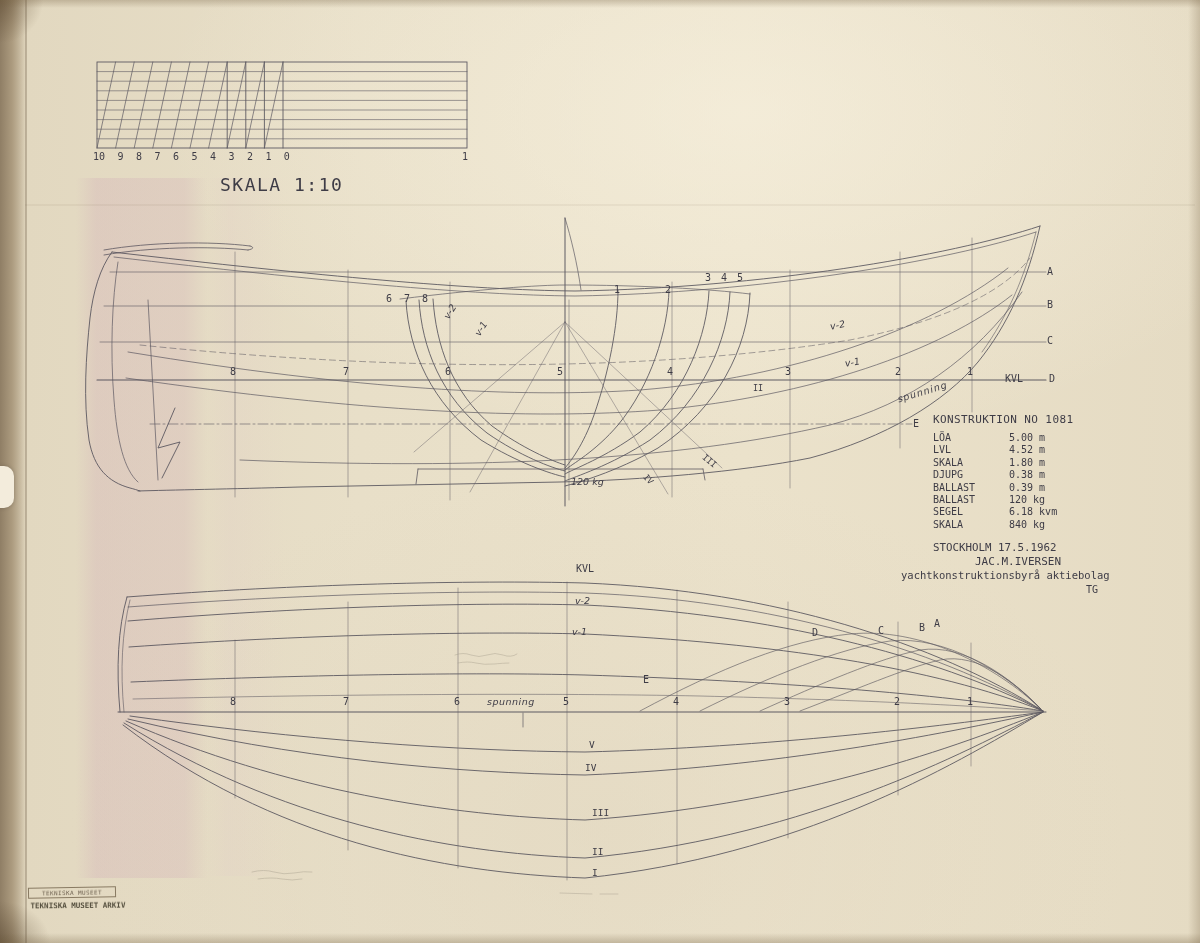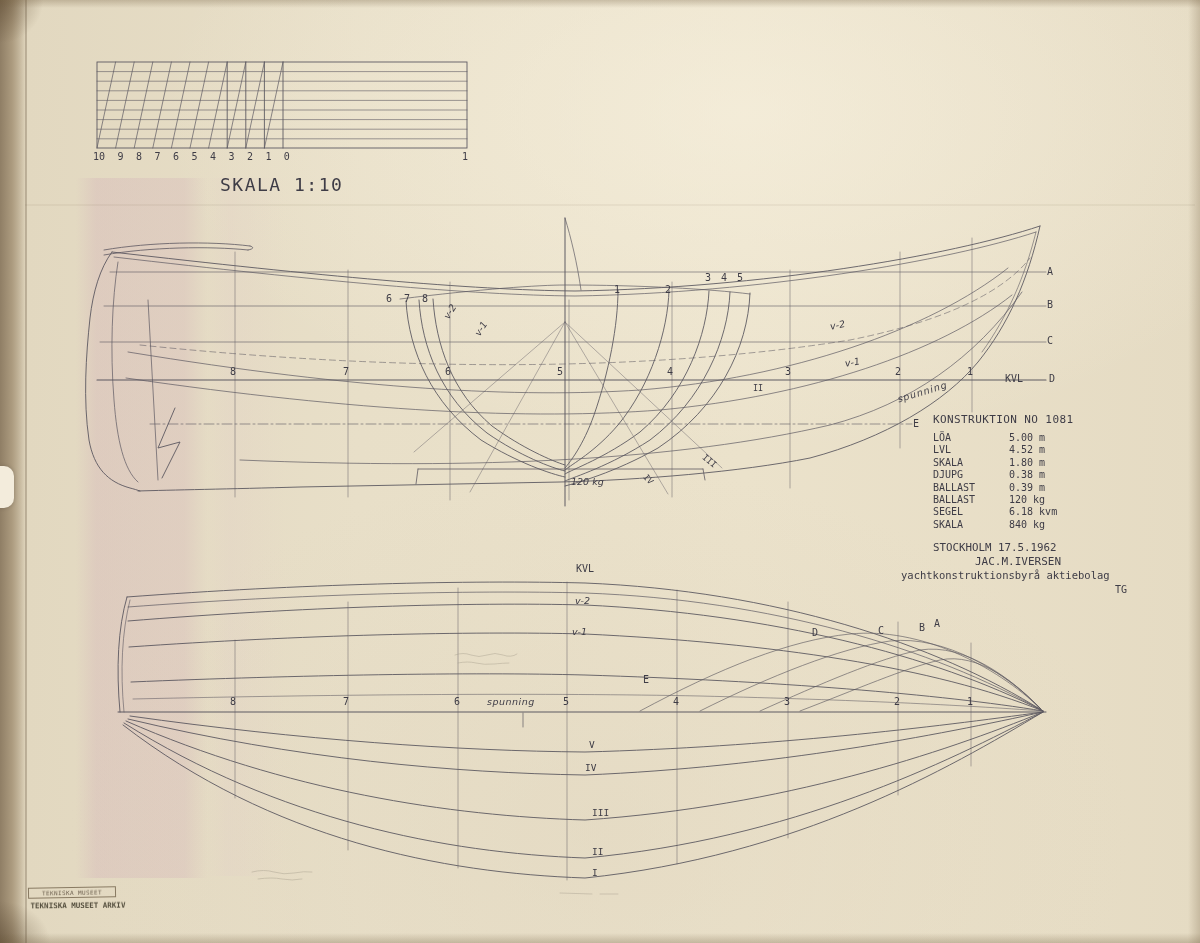--- a/index.html
+++ b/index.html
@@ -240,21 +240,21 @@
         <span>6.18 kvm</span>
       </div>
     <div class="row">
         <span class="l">SKALA</span>
         <span>840 kg</span>
       </div>
     <div class="pd">STOCKHOLM 17.5.1962</div>
   </div>
   <span class="lbl s11" style="left:975px;top:555px">JAC.M.IVERSEN</span>
   <span class="lbl" style="left:901px;top:569px;font-size:10.5px">yachtkonstruktionsbyrå aktiebolag</span>
-  <span class="lbl s10" style="left:1115px;top:584px">TG</span>
+  <span class="lbl s10" style="left:1086px;top:584px">TG</span>
 
   <span class="lbl s10" style="left:576px;top:563px">KVL</span>
   <span class="lbl it s9" style="left:575px;top:595px">v-2</span>
   <span class="lbl it s9" style="left:572px;top:626px">v-1</span>
   <span class="lbl s10" style="left:643px;top:674px">E</span>
   <span class="lbl s10" style="left:812px;top:627px">D</span>
   <span class="lbl s10" style="left:878px;top:625px">C</span>
   <span class="lbl s10" style="left:919px;top:622px">B</span>
   <span class="lbl s10" style="left:934px;top:618px">A</span>
 

